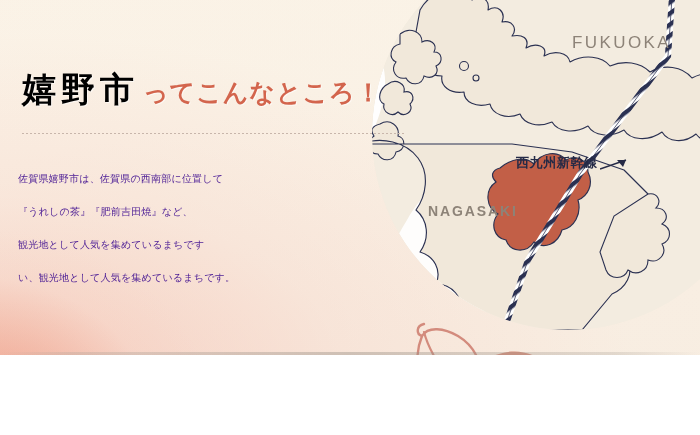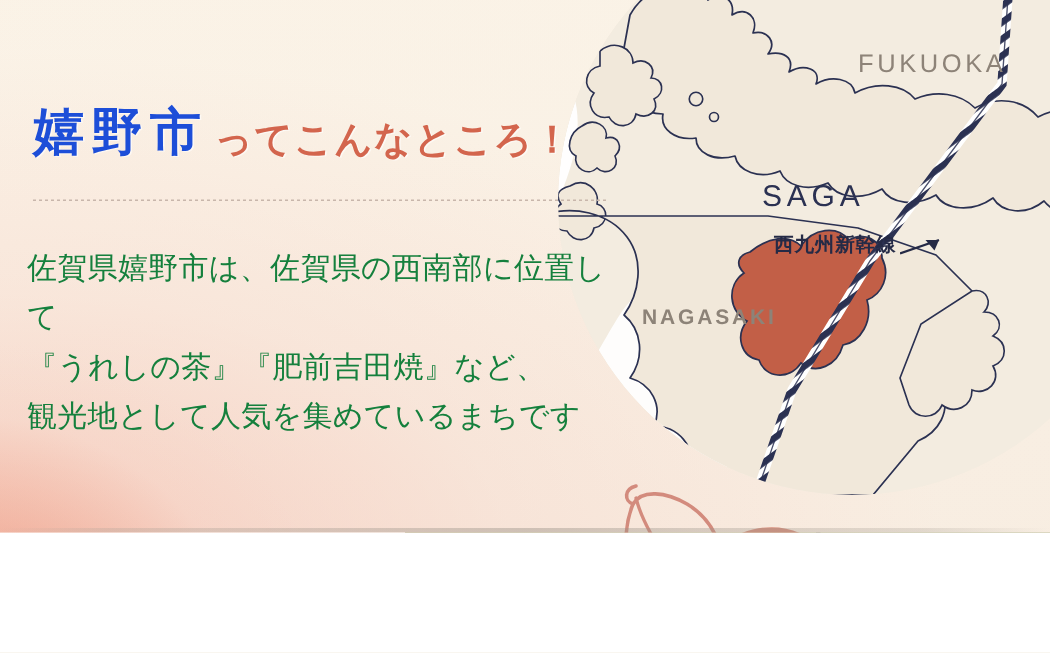--- a/index.html
+++ b/index.html
@@ -79,39 +79,39 @@
   .leaf{position:absolute;}
   .leaf-outline{left:398px;top:322px;}
   .leaf-solid{left:478px;top:343px;}
 
   
   .content{position:absolute;left:0;top:0;width:430px;height:435px;}
   .title{
     position:absolute;left:22px;top:72px;display:flex;align-items:flex-end;
   }
   .title-main{
-    font-family:Liberation Serif, serif;
-    font-size:34px;font-weight:700;color:#1d4ed8;letter-spacing:5px;line-height:1;
+    font-family:Liberation Sans, sans-serif;
+    font-size:34px;font-weight:700;color:#000000;letter-spacing:5px;line-height:1;
     text-shadow:1px 1px 0 rgba(255,255,255,.6);
   }
   .title-sub{
     font-family:"DejaVu Sans","Liberation Sans",sans-serif;
     font-size:25px;font-weight:700;color:#d3654d;letter-spacing:1px;line-height:1;
     margin-left:4px;padding-bottom:1px;
     text-shadow:1px 1px 0 rgba(255,255,255,.6);
   }
   .divider{
     position:absolute;left:22px;top:133px;width:382px;height:1px;
     background-image:linear-gradient(90deg,#c8b6ab 52%,rgba(255,255,255,0) 0%);
     background-size:4px 1px;background-repeat:repeat-x;
   }
   .body-text{
     position:absolute;left:18px;top:162px;width:400px;
     font-family:"DejaVu Sans","Liberation Sans",sans-serif;
-    font-size:20px;font-weight:400;color:#15803d;line-height:33px;
+    font-size:10px;font-weight:400;color:#4c1d95;line-height:33px;
     letter-spacing:.2px;
   }
   .body-text p{margin:0;}
 
   .bottom-edge{
     position:absolute;left:0;bottom:0;width:700px;height:3px;
     background:linear-gradient(90deg,rgba(255,255,255,0) 0%,rgba(168,160,150,.28) 10%,rgba(150,142,132,.42) 50%,rgba(168,160,150,.28) 88%,rgba(255,255,255,0) 100%);
   }
 </style>
 </head>
@@ -212,21 +212,20 @@
       </g>
     </svg>
   </div>
 
   <svg style="position:absolute;left:600px;top:158px;" width="32" height="18">
     <path d="M 0 11 L 26 2" stroke="#252a46" stroke-width="1.5" fill="none"></path>
     <path d="M 26 2 l -9 0 l 6 7 z" fill="#252a46"></path>
   </svg>
 
   <div class="map-label lbl-fukuoka">FUKUOKA</div>
-  <div class="map-label lbl-saga">SAGA</div>
   <div class="map-label lbl-nagasaki">NAGASAKI</div>
   <div class="map-label lbl-shinkansen">西九州新幹線</div>
 
   <svg class="leaf leaf-outline" width="92" height="96" viewBox="0 0 92 96">
     <path d="M 24 14 C 16 34, 18 60, 34 76 C 50 92, 72 86, 80 68
              C 88 50, 80 26, 60 14 C 46 6, 30 4, 24 14 Z" fill="none" stroke="#d38b7d" stroke-width="2.4" stroke-linecap="round"></path>
     <path d="M 26 10 C 30 26, 44 52, 70 80" fill="none" stroke="#d38b7d" stroke-width="2.2" stroke-linecap="round"></path>
     <path d="M 24 14 C 18 12, 18 4, 26 2" fill="none" stroke="#d38b7d" stroke-width="2.4" stroke-linecap="round"></path>
   </svg>
 
@@ -241,18 +240,19 @@
       <span class="title-main">嬉野市</span>
       <span class="title-sub">ってこんなところ！</span>
     </div>
 
     <div class="divider"></div>
 
     <div class="body-text">
       <p>佐賀県嬉野市は、佐賀県の西南部に位置して</p>
       <p>『うれしの茶』『肥前吉田焼』など、</p>
       <p>観光地として人気を集めているまちです</p>
+      <p>い、観光地として人気を集めているまちです。</p>
     </div>
 
   </div>
 
   <div class="bottom-edge"></div>
 </div>
 
 </body></html>

